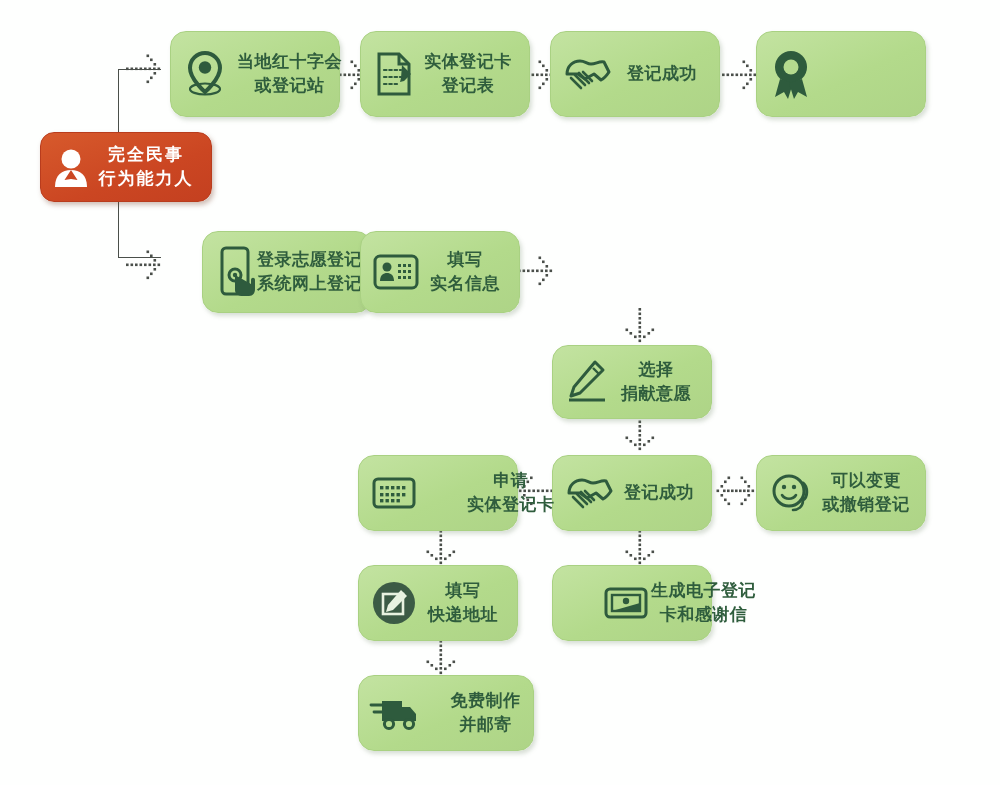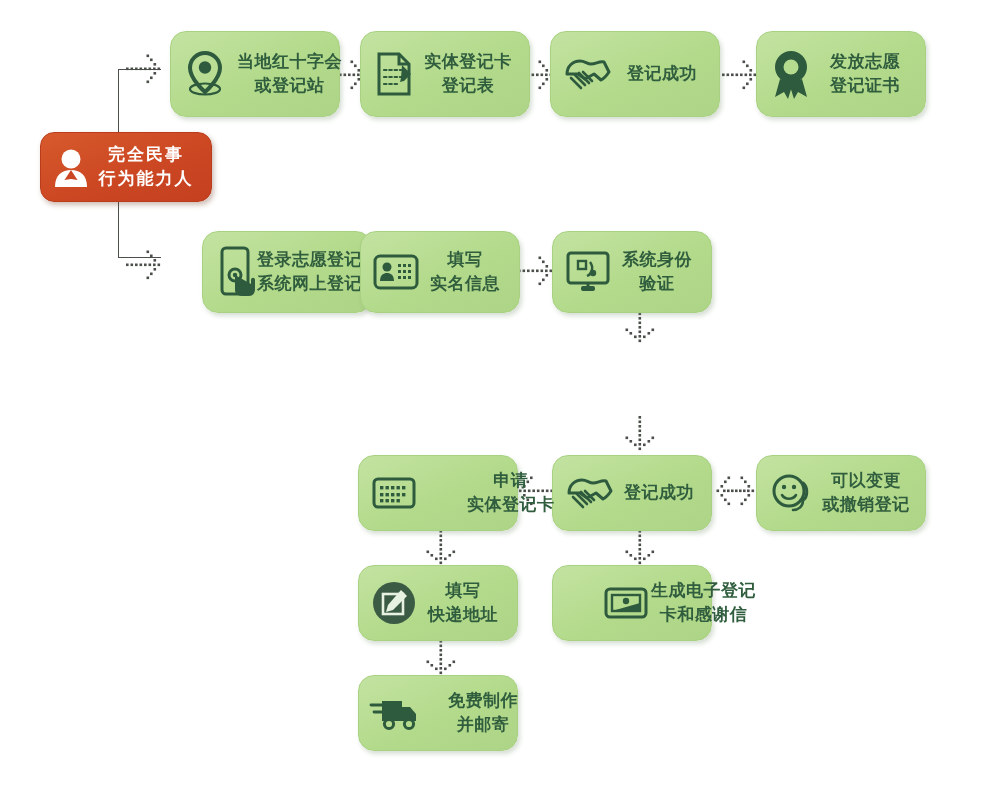--- a/index.html
+++ b/index.html
@@ -414,24 +414,20 @@
 
   <div class="node green" style="left:756px; top:31px; width:170px; height:86px;">
     <span class="icon">
       <svg width="48" height="54" viewBox="0 0 48 54">
         <circle cx="24" cy="20" r="16" fill="#2e5b3d"></circle>
         <circle cx="24" cy="20" r="7.5" fill="#b5db8f"></circle>
         <path d="M13 32 L8 50 L17 45 L21 52 L26 36 Z" fill="#2e5b3d"></path>
         <path d="M35 32 L40 50 L31 45 L27 52 L22 36 Z" fill="#2e5b3d"></path>
       </svg>
     </span>
-    <span class="label">
-      <span class="ln">发放志愿</span>
-      <span class="ln">登记证书</span>
-    </span>
   </div>
 
   <div class="node green" style="left:158px; top:231px; width:170px; height:82px;margin-left:44px;">
     <span class="icon">
       <svg width="44" height="56" viewBox="0 0 44 56">
         <rect x="9" y="4" width="26" height="46" rx="4" fill="none" stroke="#2e5b3d" stroke-width="3"></rect>
         <circle cx="22" cy="31" r="6" fill="none" stroke="#2e5b3d" stroke-width="3"></circle>
         <circle cx="22" cy="31" r="2.2" fill="#2e5b3d"></circle>
         <path d="M22 31 L22 46 C22 50 26 52 30 52 L36 52 C40 52 42 49 42 45 L42 36
                  C42 33 38 33 38 36 L38 40" fill="#2e5b3d"></path>
@@ -461,37 +457,34 @@
           <rect x="37" y="25" width="3" height="3"></rect>
         </g>
       </svg>
     </span>
     <span class="label">
       <span class="ln">填写</span>
       <span class="ln">实名信息</span>
     </span>
   </div>
 
-  <div class="node green" style="left:552px; top:231px; width:160px; height:82px;">
-    <span class="icon">
-      <svg width="50" height="46" viewBox="0 0 50 46">
-        <rect x="5" y="4" width="40" height="30" rx="3" fill="none" stroke="#2e5b3d" stroke-width="3"></rect>
-        <rect x="15" y="12" width="8" height="8" fill="none" stroke="#2e5b3d" stroke-width="2.4"></rect>
-        <path d="M27 13 C31 18 29 25 24 27" fill="none" stroke="#2e5b3d" stroke-width="2.4"></path>
-        <circle cx="30" cy="24" r="3.2" fill="#2e5b3d"></circle>
-        <rect x="18" y="37" width="14" height="5" rx="2" fill="#2e5b3d"></rect>
-        <line x1="25" y1="34" x2="25" y2="37" stroke="#2e5b3d" stroke-width="3"></line>
-      </svg>
-    </span>
-    <span class="label">
-      <span class="ln">系统身份</span>
-      <span class="ln">验证</span>
-    </span>
-  </div>
-
+
+  <div class="node green" style="left:552px; top:345px; width:160px; height:74px;">
+    <span class="icon">
+      <svg width="48" height="52" viewBox="0 0 48 52">
+        <path d="M32 6 L40 14 L17 37 L8 40 L11 31 Z" fill="none" stroke="#2e5b3d" stroke-width="3" stroke-linejoin="round"></path>
+        <line x1="30" y1="12" x2="36" y2="18" stroke="#2e5b3d" stroke-width="2.4"></line>
+        <line x1="6" y1="44" x2="42" y2="44" stroke="#2e5b3d" stroke-width="3"></line>
+      </svg>
+    </span>
+    <span class="label">
+      <span class="ln">选择</span>
+      <span class="ln">捐献意愿</span>
+    </span>
+  </div>
 
   <div class="node green" style="left:552px; top:455px; width:160px; height:76px;">
     <span class="icon">
       <svg width="54" height="48" viewBox="0 0 54 48">
         <path d="M6 24 C6 16 12 11 19 11 C24 11 26 14 30 14 C35 14 38 11 43 12 L48 22
                  C48 22 44 28 40 30 L33 24 L24 29 L17 24 Z" fill="none" stroke="#2e5b3d" stroke-width="3" stroke-linejoin="round"></path>
         <g stroke="#2e5b3d" stroke-width="2.6" stroke-linecap="round">
           <line x1="10" y1="28" x2="20" y2="38"></line>
           <line x1="14" y1="25" x2="24" y2="35"></line>
           <line x1="18" y1="23" x2="28" y2="33"></line>
@@ -571,21 +564,21 @@
         <circle cx="25" cy="20" r="3.2" fill="#2e5b3d"></circle>
         <path d="M11 30 L39 22 L39 30 Z" fill="#2e5b3d"></path>
       </svg>
     </span>
     <span class="label">
       <span class="ln">生成电子登记</span>
       <span class="ln">卡和感谢信</span>
     </span>
   </div>
 
-  <div class="node green" style="left:358px; top:675px; width:160px; height:76px;gap:25px;">
+  <div class="node green" style="left:358px; top:675px; width:176px; height:76px;gap:25px;">
     <span class="icon">
       <svg width="54" height="44" viewBox="0 0 54 44">
         <g stroke="#2e5b3d" stroke-width="2.8" stroke-linecap="round">
           <line x1="2" y1="14" x2="15" y2="14"></line>
           <line x1="5" y1="21" x2="15" y2="21"></line>
         </g>
         <path d="M13 10 h20 v20 h-20 Z" fill="#2e5b3d"></path>
         <path d="M33 16 h8 l6 7 v7 h-14 Z" fill="#2e5b3d"></path>
         <circle cx="20" cy="33" r="4.6" fill="none" stroke="#2e5b3d" stroke-width="3"></circle>
         <circle cx="40" cy="33" r="4.6" fill="none" stroke="#2e5b3d" stroke-width="3"></circle>

